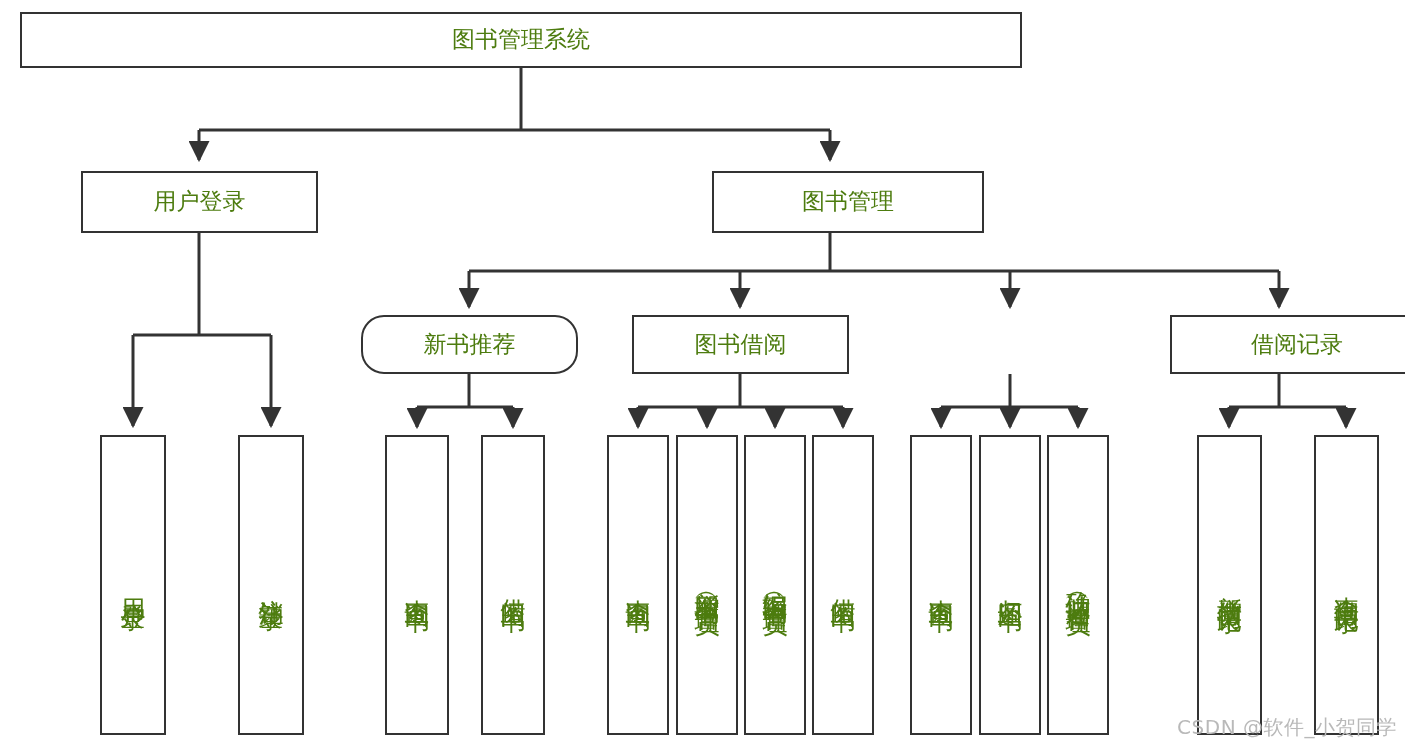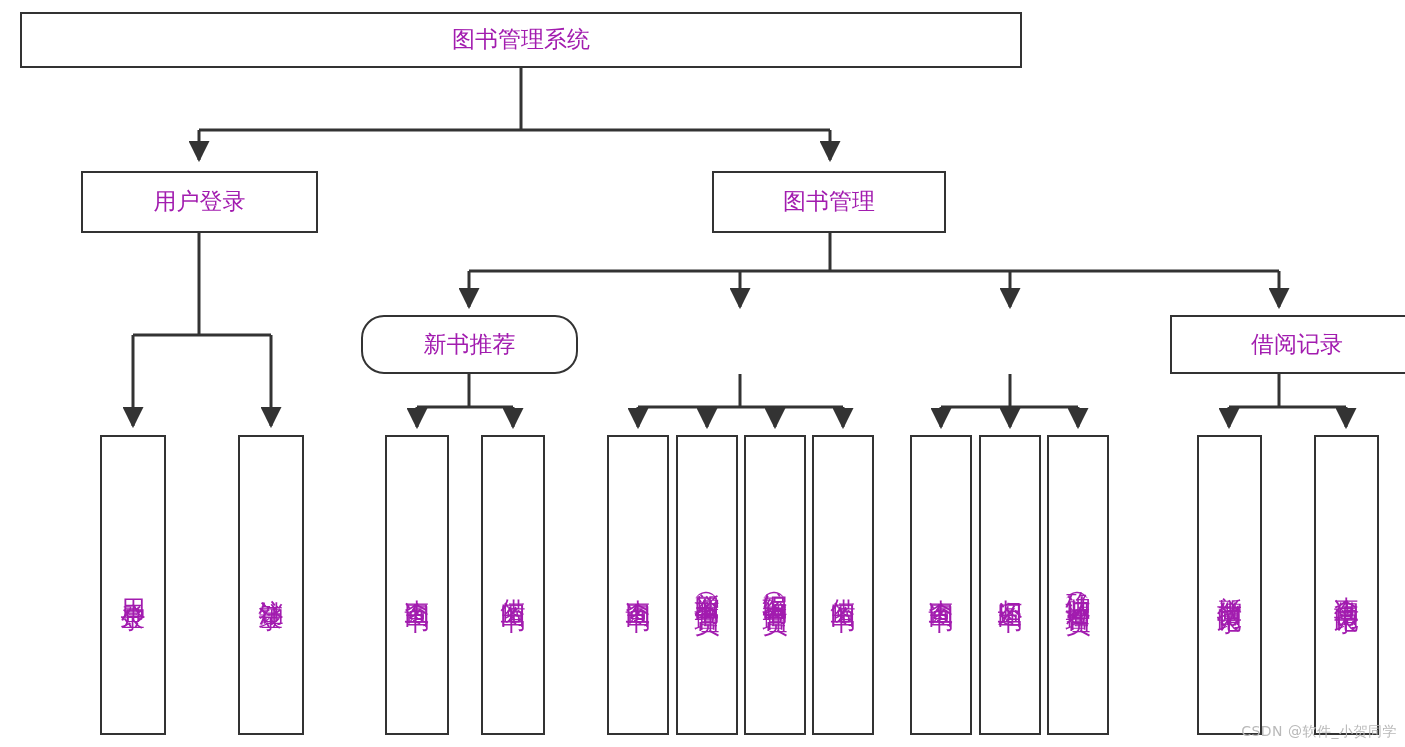--- a/index.html
+++ b/index.html
@@ -27,21 +27,21 @@
     pointer-events: none;
   }
   .node {
     position: absolute;
     box-sizing: border-box;
     background: #ffffff;
     border: 2px solid #333333;
     display: flex;
     align-items: center;
     justify-content: center;
-    color: #a21caf;
+    color: #4d7c0f;
   }
   .node-label {
     white-space: nowrap;
     line-height: 1.1;
   }
   .node.horiz .node-label {
     font-size: 23px;
   }
   .node.root .node-label {
     font-size: 23px;
@@ -56,21 +56,21 @@
     font-size: 25px;
     letter-spacing: 3px;
     line-height: 1;
     white-space: normal;
     text-align: center;
   }
   #watermark {
     position: absolute;
     right: 8px;
     bottom: 6px;
-    font-size: 14px;
+    font-size: 20px;
     color: #b9b9b9;
     letter-spacing: 0.5px;
     white-space: nowrap;
     font-family: "DejaVu Sans", "Liberation Sans", sans-serif;
   }
 </style>
 </head>
 <body>
 
 <div id="diagram-root">
@@ -126,28 +126,31 @@
   </svg>
 
   <div class="node root horiz" style="left:20px; top:12px; width:1002px; height:56px;">
     <span class="node-label">图书管理系统</span>
   </div>
 
   <div class="node horiz" style="left:81px; top:171px; width:237px; height:62px;">
     <span class="node-label">用户登录</span>
   </div>
 
-  <div class="node horiz" style="left:712px; top:171px; width:234px; height:62px;">
+  <div class="node horiz" style="left:712px; top:171px; width:272px; height:62px;">
     <span class="node-label">图书管理</span>
   </div>
 
   <div class="node horiz" style="left:361px; top:315px; width:217px; height:59px;border-radius:23px;">
     <span class="node-label">新书推荐</span>
   </div>
 
+  <div class="node horiz" style="left:632px; top:315px; width:217px; height:59px;">
+    <span class="node-label">图书借阅</span>
+  </div>
 
 
   <div class="node horiz" style="left:1170px; top:315px; width:254px; height:59px;">
     <span class="node-label">借阅记录</span>
   </div>
 
   <div class="node leaf" style="left:100px; top:435px; width:66px; height:300px;">
     <span class="node-label">用户登录</span>
   </div>
 

